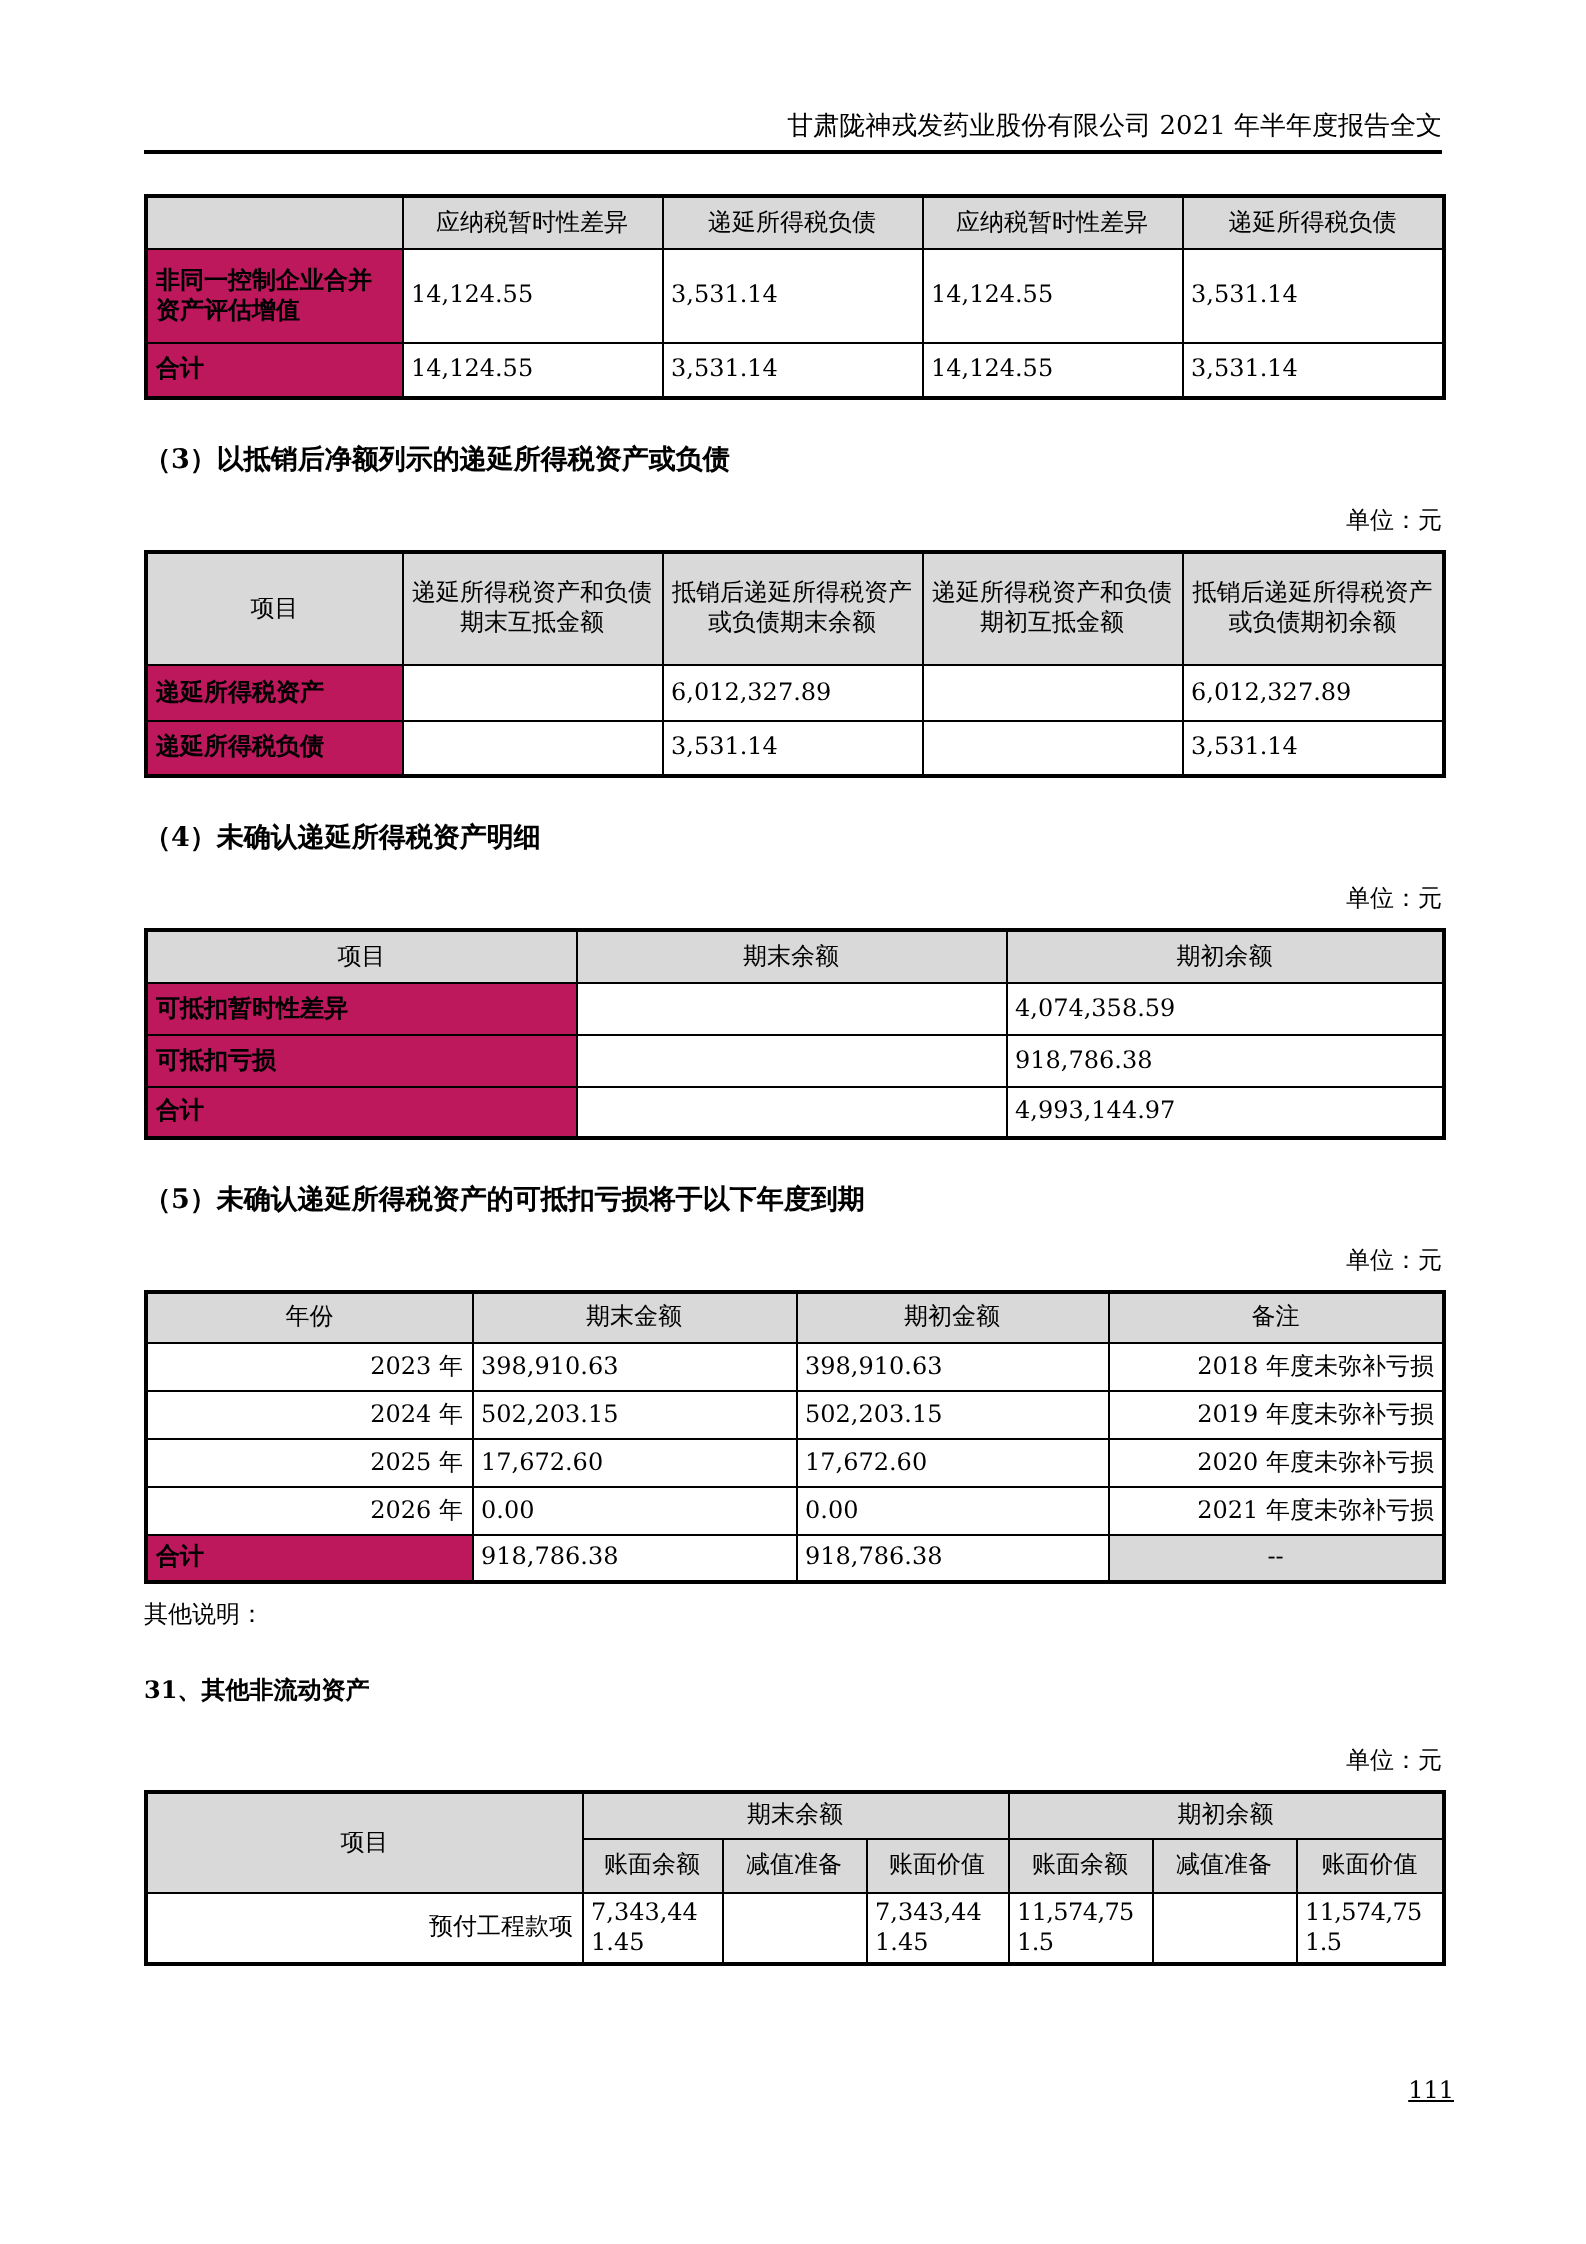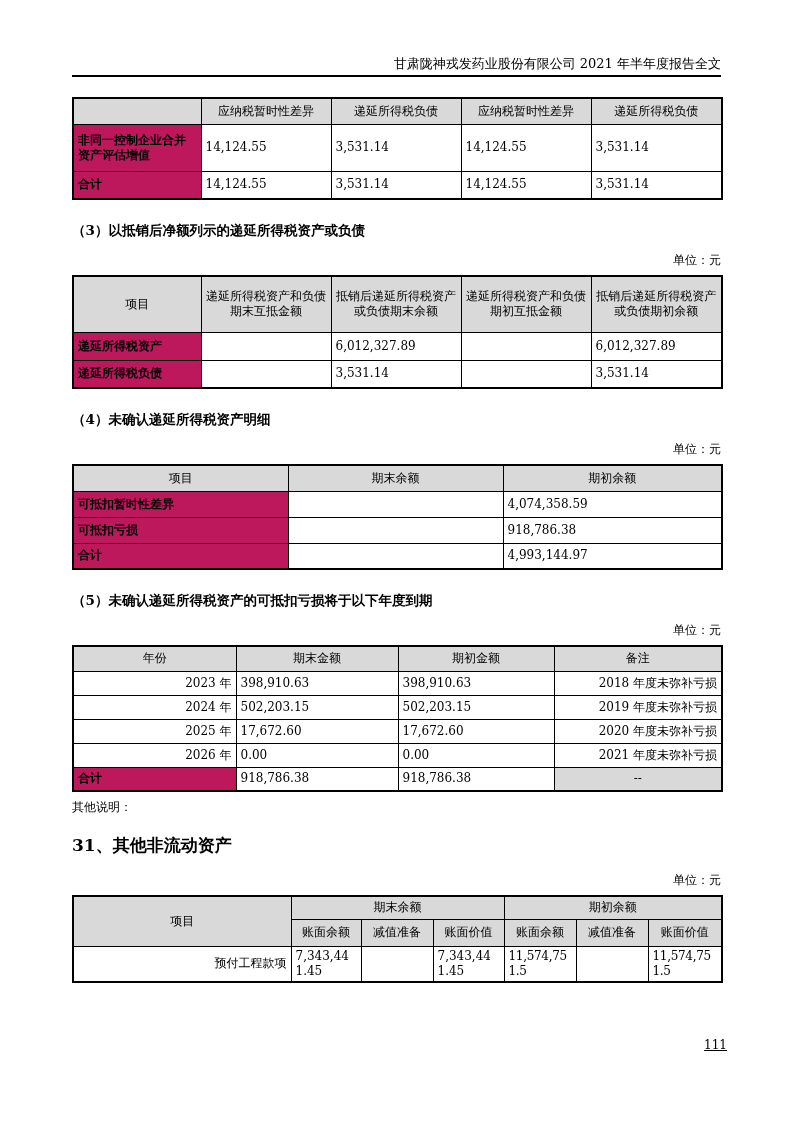--- a/index.html
+++ b/index.html
@@ -43,21 +43,21 @@
   td.wc { background:#ffffff; text-align:right; }     
   td.nc { background:#ffffff; text-align:left; }    
   td.small-num { font-size:10.5px; letter-spacing:-0.3px; }
 
   .sec-heading {
     font-weight:bold;
     font-size:13.5px;
     line-height:18px;
     margin-top:21px;
   }
-  .sec-heading.big { font-size:17px; }
+  .sec-heading.big { font-size:12px; }
   .unit-line {
     text-align:right;
     font-size:12px;
     line-height:16px;
     margin-top:13px;
     margin-bottom:7px;
   }
   .plain-note {
     font-size:12px;
     line-height:16px;

